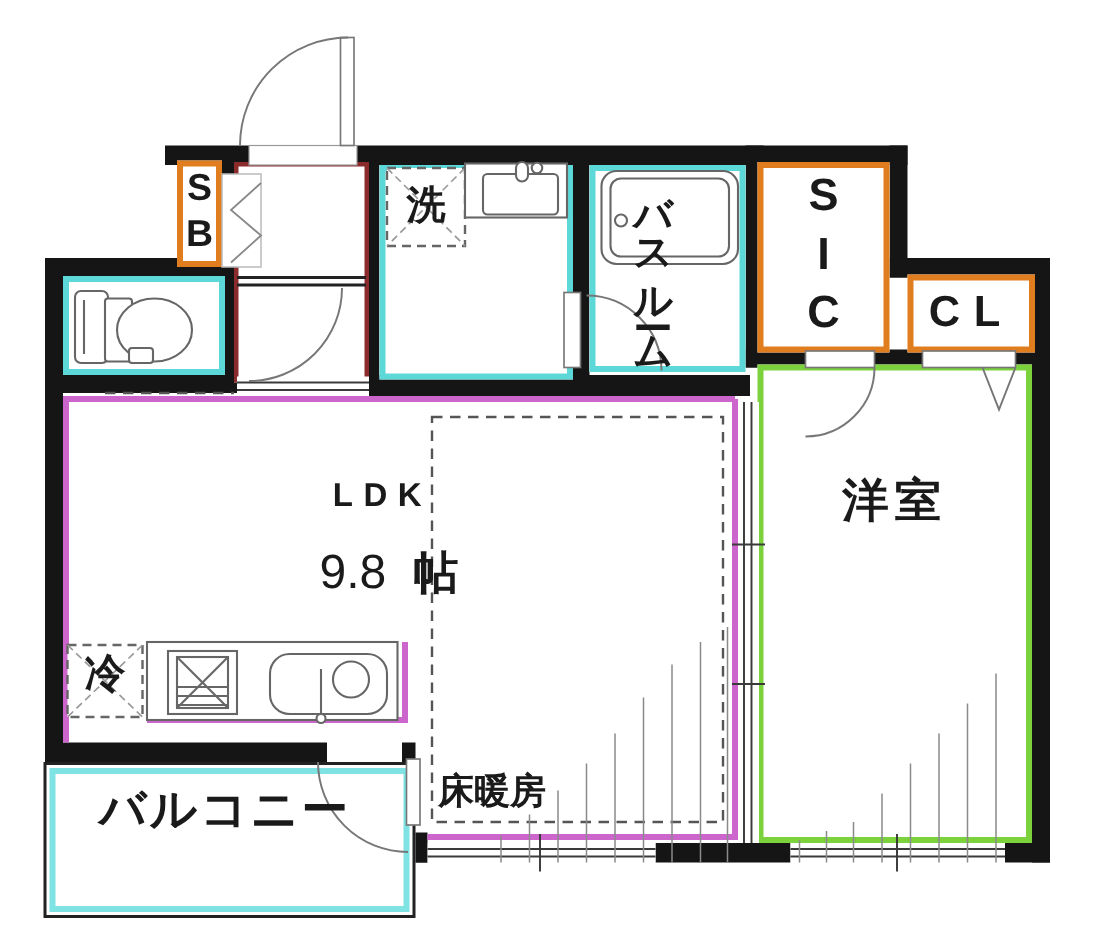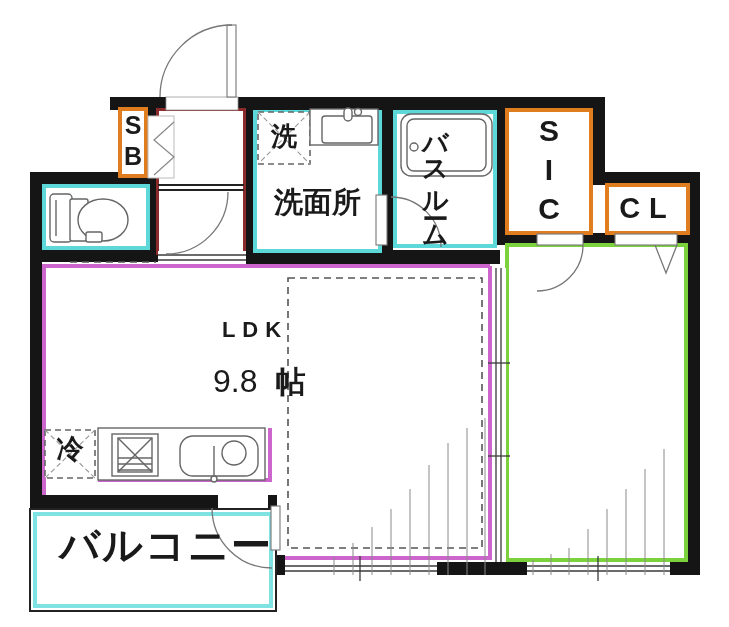--- a/index.html
+++ b/index.html
@@ -226,38 +226,39 @@
   </svg>
 
 
   <div class="lbl ctr" style="left:118px;top:110px;width:30px;font-size:25px;line-height:31px">
     <span style="display:block">S</span>
     <span style="display:block">B</span>
   </div>
 
   <div class="lbl ctr" style="left:258px;top:122px;width:52px;font-size:26px">洗</div>
 
-  <div class="lbl ctr" style="left:253px;top:186px;width:129px;font-size:29px">洗面所</div>
 
   <div class="lbl vert" style="left:420px;top:113px;height:140px;font-size:26px;letter-spacing:1px">バスルーム</div>
 
   <div class="lbl ctr" style="left:505px;top:111px;width:88px;font-size:30px;line-height:39px">
     <span style="display:block">S</span>
     <span style="display:block">I</span>
     <span style="display:block">C</span>
   </div>
 
   <div class="lbl ctr" style="left:605px;top:192px;width:85px;font-size:29px;letter-spacing:9px">CL</div>
 
   <div class="lbl ctr" style="left:180px;top:317px;width:150px;font-size:22px;letter-spacing:7px">LDK</div>
 
   <div class="lbl" style="left:213px;top:363px;font-size:32px">
     <span style="font-weight:400">9.8</span><span style="font-size:30px;margin-left:18px">帖</span>
   </div>
 
-
-
-  <div class="lbl ctr" style="left:56px;top:522px;width:220px;font-size:40px;letter-spacing:2px">バルコニー</div>
-
+  <div class="lbl ctr" style="left:505px;top:316px;width:183px;font-size:31px;letter-spacing:4px">洋室</div>
+
+
+  <div class="lbl ctr" style="left:40px;top:522px;width:220px;font-size:31px;letter-spacing:2px">バルコニー</div>
+
+  <div class="lbl" style="left:290px;top:514px;font-size:24px;background:#fff;padding:0 2px">床暖房</div>
 
   <div class="lbl ctr" style="left:45px;top:434px;width:50px;font-size:27px">冷</div>
 
 </div>
 
 </body></html>

